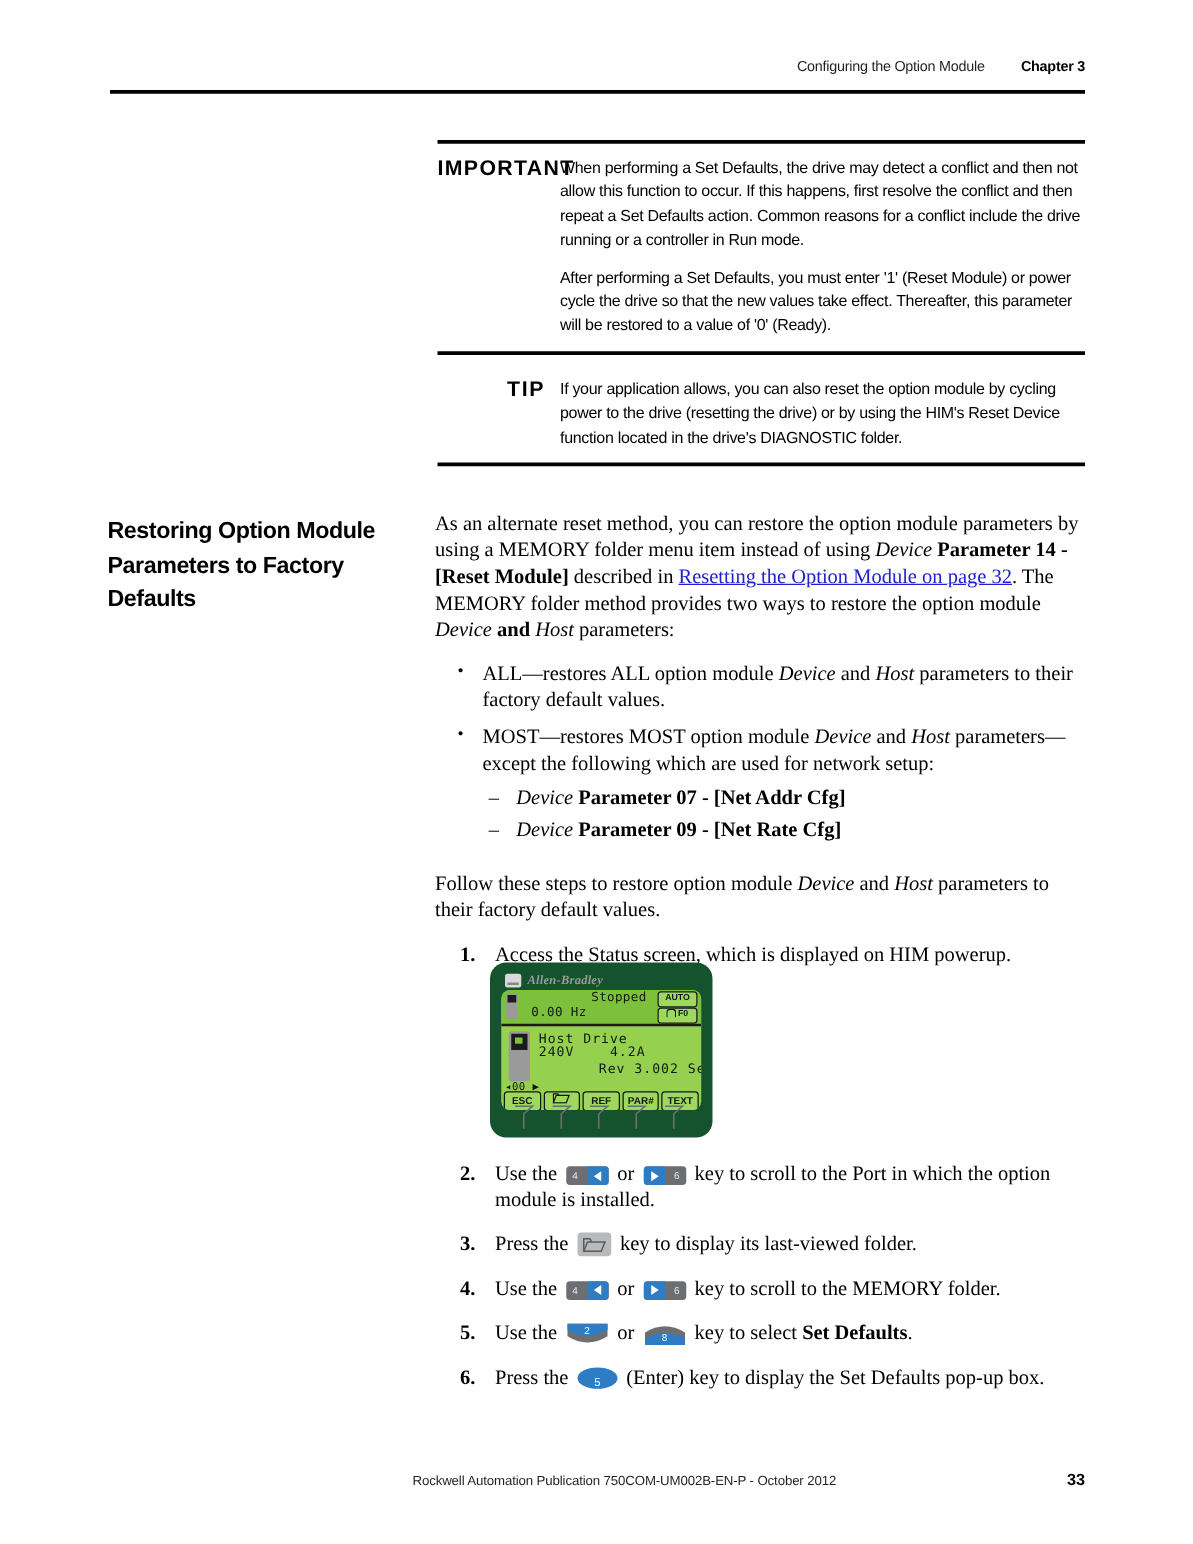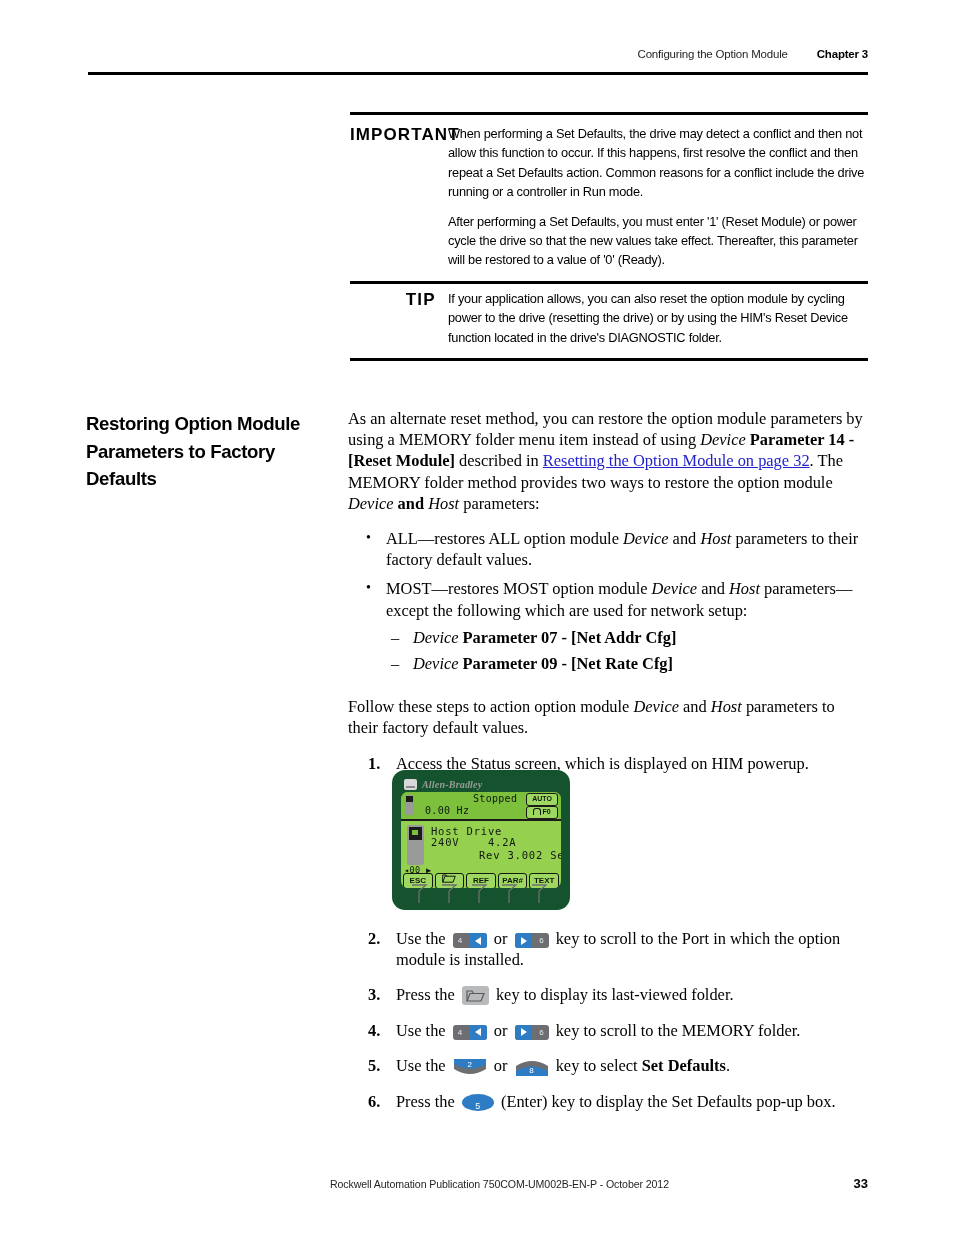--- a/index.html
+++ b/index.html
@@ -76,21 +76,21 @@
     flex: 1 1 auto;
     font-family: "Liberation Sans", sans-serif;
     font-size: 12.8px;
     line-height: 19.4px;
     letter-spacing: -0.25px;
   }
   .callout-text p { margin: 0; }
   .callout-text p + p { margin-top: 10px; }
 
   #important-callout { top: 112px; }
-  #tip-callout { top: 280px; }
+  #tip-callout { top: 292px; }
   #tip-callout .callout-label { letter-spacing: 1.3px; }
 
   
   .section-heading {
     position: absolute;
     left: 86px;
     top: 410px;
     width: 240px;
     font-family: "Liberation Sans", sans-serif;
     font-weight: bold;
@@ -488,21 +488,21 @@
     <li><span>MOST—restores MOST option module </span><em class="term">Device</em><span> and </span><em class="term">Host</em><span> parameters—except the following which are used for network setup:</span>
       <ul class="dashes">
         <li><em class="term">Device</em><strong class="bold"> Parameter 07 - [Net Addr Cfg]</strong></li>
         <li><em class="term">Device</em><strong class="bold"> Parameter 09 - [Net Rate Cfg]</strong></li>
       </ul>
     </li>
   </ul>
 
   <div class="para-spacer"></div>
 
-  <p class="para"><span>Follow these steps to action option module </span><em class="term">Device</em><span> and </span><em class="term">Host</em><span> parameters to their factory default values.</span></p>
+  <p class="para"><span>Follow these steps to restore option module </span><em class="term">Device</em><span> and </span><em class="term">Host</em><span> parameters to their factory default values.</span></p>
 
   <div class="para-spacer"></div>
 
   <ol class="steps">
     <li>
       <span class="num">1.</span>
       <span>Access the Status screen, which is displayed on HIM powerup.</span>
     </li>
   </ol>
 </div>

